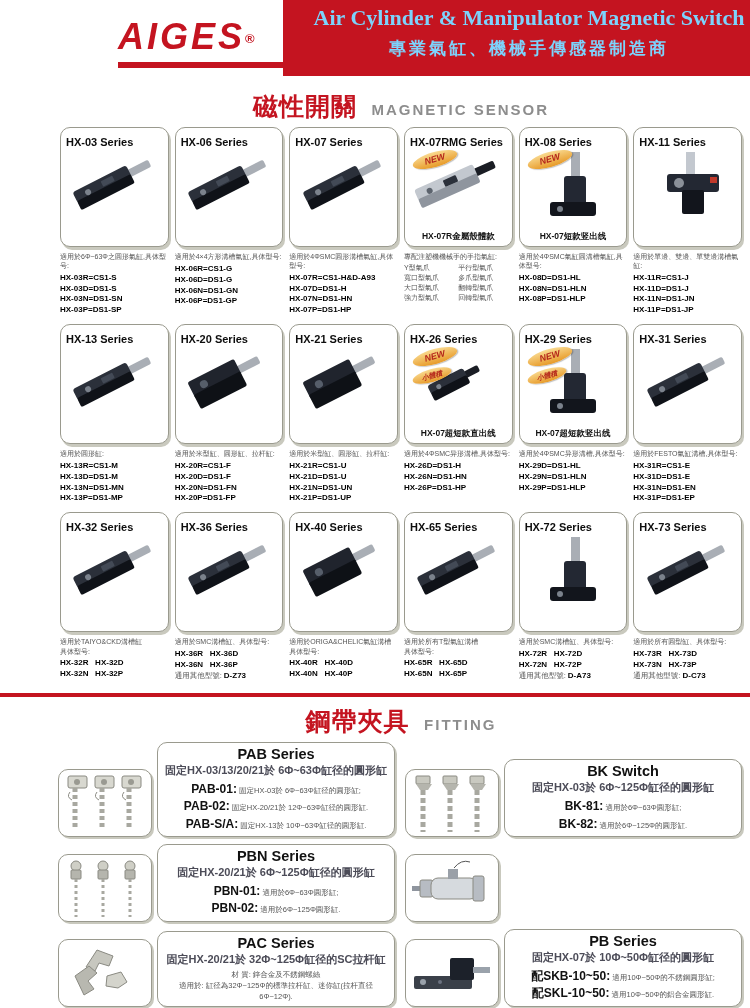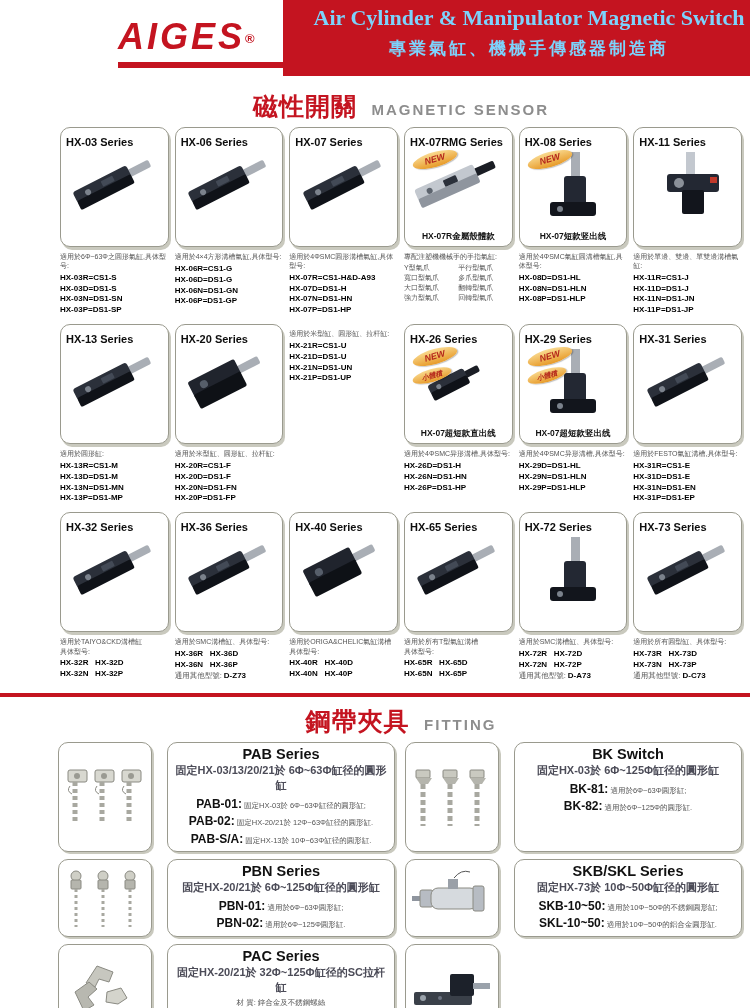--- a/index.html
+++ b/index.html
@@ -33,21 +33,21 @@
   .badge.small{font-size:7px;width:40px;height:13px;line-height:13px;}
   .scaption{position:absolute;left:0;right:0;bottom:3px;text-align:center;font-weight:bold;font-size:8.5px;color:#111;white-space:nowrap;}
   .sdesc{margin-top:5px;color:#555;font-size:7px;line-height:1.35;min-height:10px;}
   .claws{display:grid;grid-template-columns:1fr 1fr;color:#555;font-size:7px;line-height:1.4;margin-top:2px;}
   .smodels{font-weight:bold;font-size:8px;line-height:1.35;color:#000;white-space:pre-wrap;margin-top:2px;}
   .sfooter{font-size:7.5px;color:#555;margin-top:0;}
   .sfooter b{color:#000;font-size:8px;}
 
   
   .fitting-grid{display:grid;grid-template-columns:1fr 1fr;gap:7px 10px;margin:4px 8px 8px 58px;}
-  .fcell{display:flex;gap:15px;}
+  .fcell{display:flex;gap:5px;align-items:flex-end;}
   .fimg{width:92px;min-height:66px;border:1px solid #9a9a8e;border-radius:10px;box-shadow:2px 2px 0 #c9c9be;display:flex;align-items:center;justify-content:center;background:#fff;flex:none;}
   .ftext{flex:1;border:1px solid #9a9a8e;border-radius:10px;box-shadow:2px 2px 0 #c9c9be;background:#fff;box-sizing:border-box;padding:3px 6px 3px;text-align:center;}
   .ftitle{font-weight:bold;font-size:14.5px;color:#111;}
   .fsub{font-weight:bold;font-size:11px;color:#4c4c58;margin:1px 0 3px;}
   .fline{font-size:7.5px;color:#555;line-height:1.45;}
   .fline b{color:#111;font-size:12px;}
 </style>
 </head>
 <body>
 
@@ -247,20 +247,35 @@
             </svg>
           </div>
 
      </div>
      <div class="sdesc">
           <div>適用於米型缸、圓形缸、拉杆缸:</div>
         </div>
      <div class="smodels"><div>HX-20R=CS1-F</div><div>HX-20D=DS1-F</div><div>HX-20N=DS1-FN</div><div>HX-20P=DS1-FP</div></div>
      </div>
       <div class="scell">
+        <div class="sbox">
+       <div class="stitle">HX-21 Series</div>
+
+       <div class="simg">
+            <svg viewBox="0 0 94 74" width="94" height="74">
+              <g transform="rotate(-27 47 40)">
+                <rect x="62" y="25" width="24" height="8" rx="2" fill="#a9aeb5"></rect>
+                <rect x="12" y="17" width="52" height="18" rx="2" fill="#20242d"></rect>
+                <rect x="12" y="31" width="52" height="16" rx="2" fill="#0e1116"></rect>
+                <circle cx="26" cy="26" r="4" fill="#565e6a"></circle>
+              </g>
+            </svg>
+          </div>
+
+     </div>
      <div class="sdesc">
           <div>適用於米型缸、圓形缸、拉杆缸:</div>
         </div>
      <div class="smodels"><div>HX-21R=CS1-U</div><div>HX-21D=DS1-U</div><div>HX-21N=DS1-UN</div><div>HX-21P=DS1-UP</div></div>
      </div>
       <div class="scell">
         <div class="sbox">
        <div class="stitle">HX-26 Series</div>
        <div class="badges">
             <span class="badge ">NEW</span>
@@ -560,26 +575,20 @@
         <div class="fimg">
           <svg viewBox="0 0 84 62" width="84" height="62">
             <rect x="2" y="29" width="10" height="5" fill="#8f959e"></rect>
             <rect x="10" y="23" width="13" height="17" rx="2" fill="#b7bcc3" stroke="#8a8a82"></rect>
             <rect x="21" y="21" width="46" height="21" rx="7" fill="#d6dade" stroke="#8a8a82"></rect>
             <rect x="63" y="19" width="11" height="25" rx="2" fill="#b7bcc3" stroke="#8a8a82"></rect>
             <rect x="38" y="12" width="10" height="10" fill="#9aa0a8"></rect>
             <path d="M44 11 q7 -9 16 -6" stroke="#555" fill="none"></path>
           </svg>
         </div>
-     <div class="ftext">
-       <div class="ftitle">SKB/SKL Series</div>
-       <div class="fsub">固定HX-73於 10Φ~50Φ缸径的圓形缸</div>
-       <div class="fline"><b>SKB-10~50:</b> <span>適用於10Φ~50Φ的不銹鋼圓形缸;</span></div>
-          <div class="fline"><b>SKL-10~50:</b> <span>適用於10Φ~50Φ的鋁合金圓形缸.</span></div>
-     </div>
       </div>
       <div class="fcell">
         <div class="fimg">
           <svg viewBox="0 0 84 62" width="84" height="62">
             <path d="M34 8 l16 6 -4 10 -10 -3 -4 8 -9 -4 z" fill="#c7c7bf" stroke="#8a8a82"></path>
             <path d="M12 34 l14 -10 8 7 -9 8 6 8 -10 6 z" fill="#b8b8b0" stroke="#8a8a82"></path>
             <path d="M44 34 l14 -4 6 10 -9 6 -12 -2 z" fill="#d4d4cc" stroke="#8a8a82"></path>
           </svg>
         </div>
      <div class="ftext">
@@ -592,20 +601,26 @@
       <div class="fcell">
         <div class="fimg">
           <svg viewBox="0 0 84 62" width="84" height="62">
             <rect x="4" y="34" width="58" height="13" rx="2" fill="#3a4049"></rect>
             <rect x="40" y="16" width="24" height="22" rx="2" fill="#1c212a"></rect>
             <rect x="63" y="25" width="17" height="6" fill="#9aa2ab"></rect>
             <circle cx="13" cy="40" r="3" fill="#9aa2ab"></circle>
             <circle cx="30" cy="40" r="2" fill="#6b7280"></circle>
           </svg>
         </div>
+     <div class="ftext">
+       <div class="ftitle">PB Series</div>
+       <div class="fsub">固定HX-07於 10Φ~50Φ缸径的圓形缸</div>
+       <div class="fline"><b>配SKB-10~50:</b> <span>適用10Φ~50Φ的不銹鋼圓形缸;</span></div>
+          <div class="fline"><b>配SKL-10~50:</b> <span>適用10Φ~50Φ的鋁合金圓形缸.</span></div>
+     </div>
       </div>
       <div class="fcell">
         <div class="fimg">
           <svg viewBox="0 0 84 62" width="84" height="62">
             <g fill="none" stroke="#b0b0a8" stroke-width="8">
               <path d="M28 14 a13 13 0 1 0 6 24"></path>
               <path d="M60 18 a13 13 0 1 0 6 24"></path>
             </g>
             <g fill="none" stroke="#84847c" stroke-width="1.5">
               <path d="M28 14 a13 13 0 1 0 6 24"></path>

